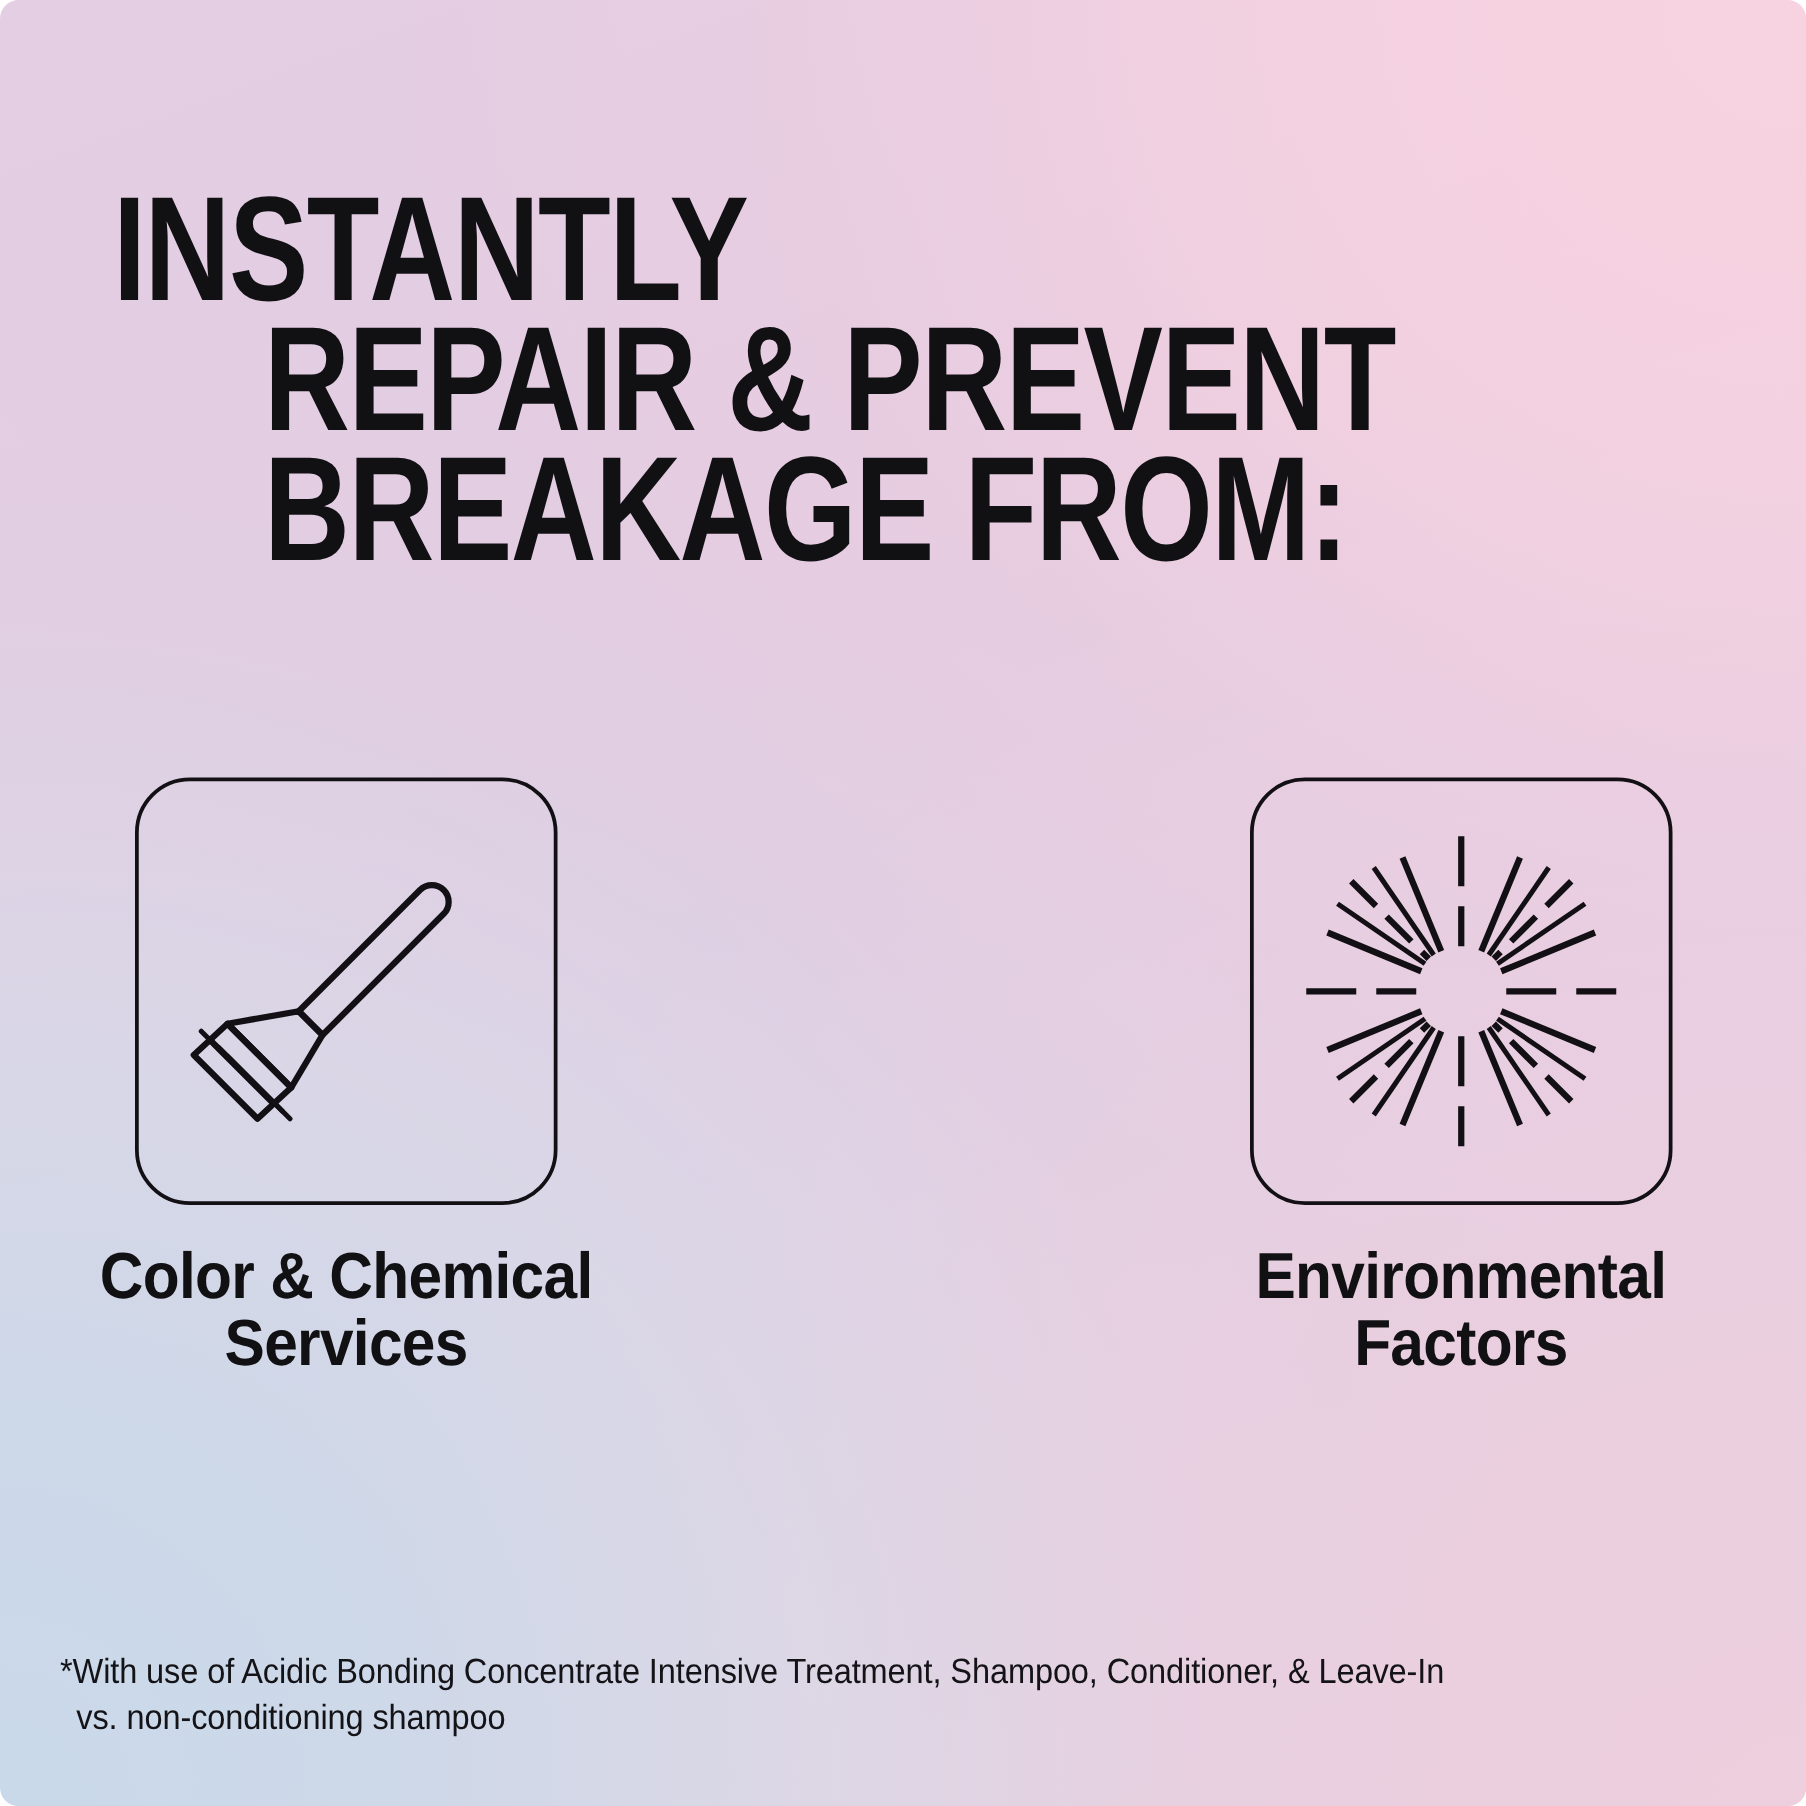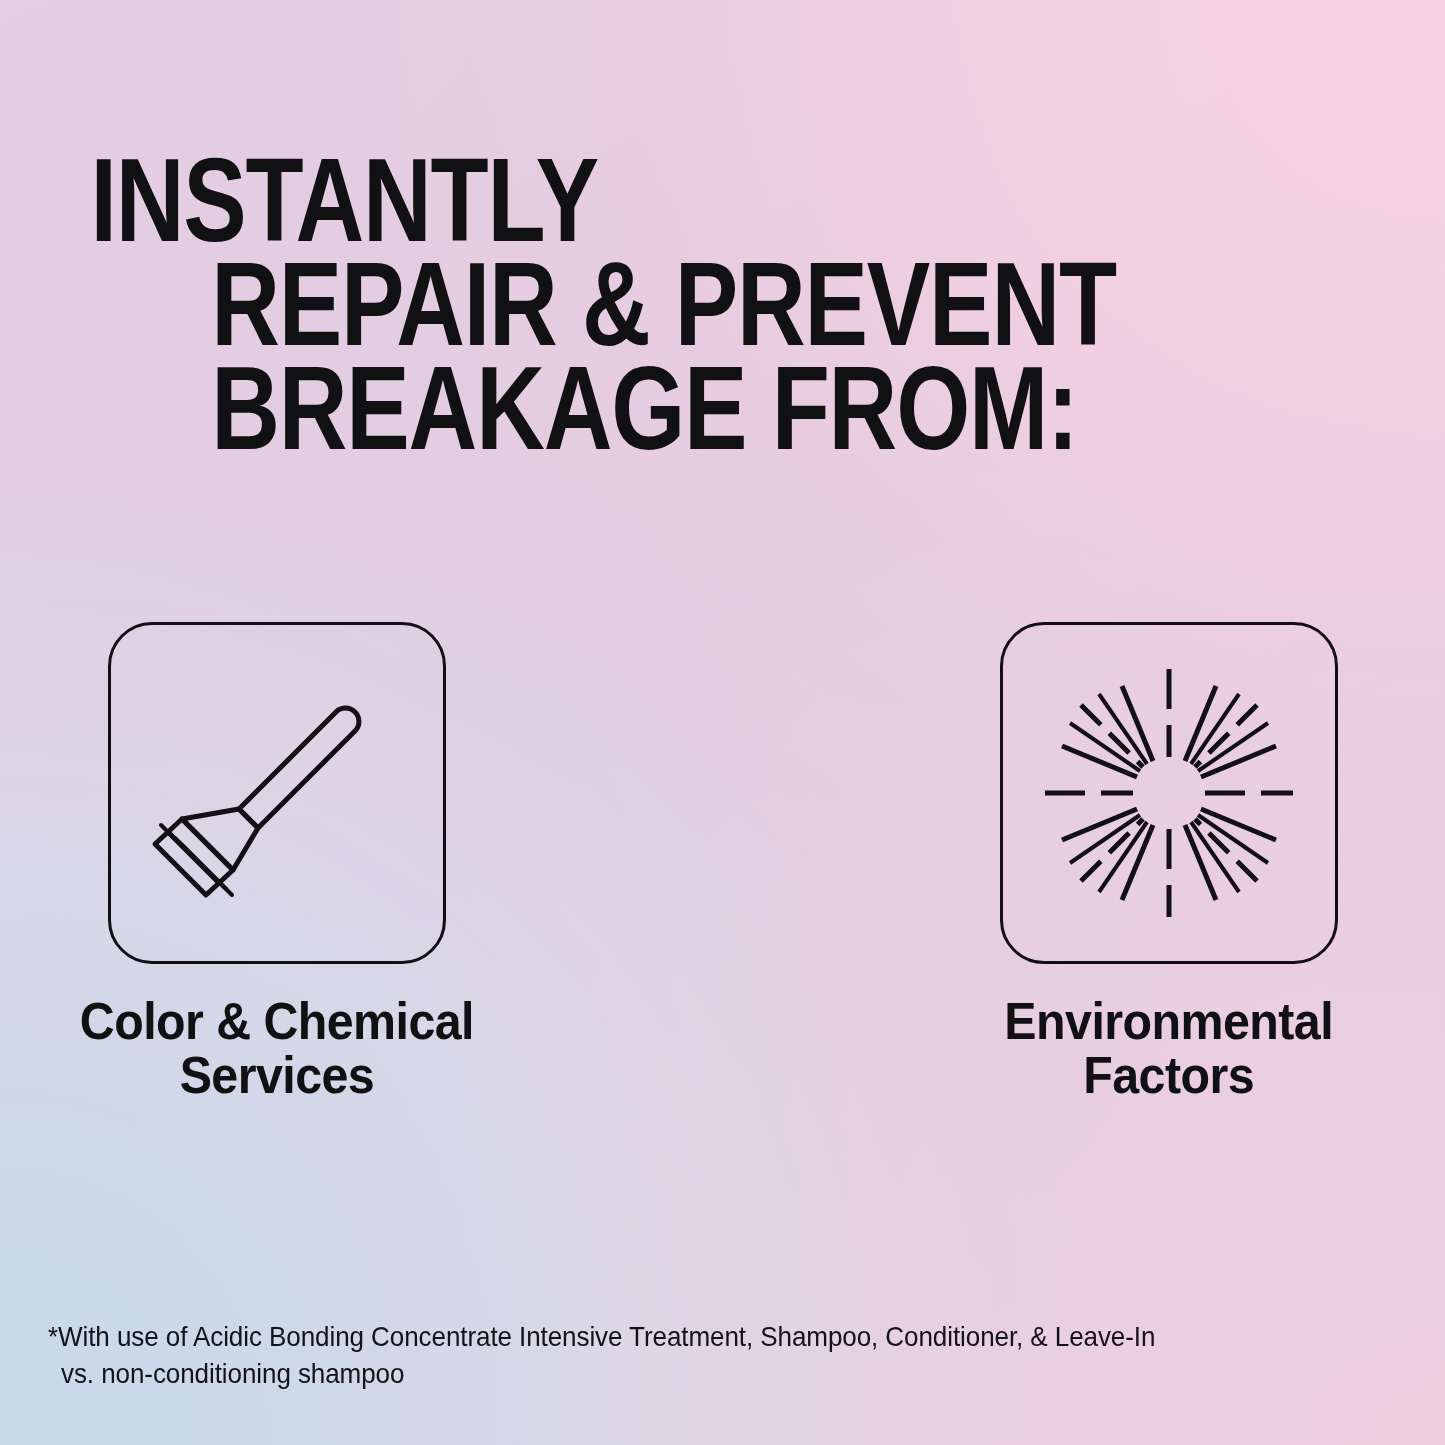--- a/index.html
+++ b/index.html
@@ -17,20 +17,21 @@
     position: relative;
     width: 1445px;
     height: 1445px;
     overflow: hidden;
     background-color: #e3cde2;
     background-image:
       radial-gradient(120% 110% at 100% 0%, #f7d2e0 0%, rgba(247,210,224,0.85) 22%, rgba(240,205,224,0.45) 44%, rgba(236,205,226,0.0) 66%),
       radial-gradient(110% 110% at 0% 100%, #c9d9ea 0%, rgba(204,217,233,0.92) 20%, rgba(212,222,234,0.55) 40%, rgba(222,214,230,0.12) 62%, rgba(226,206,226,0) 78%),
       radial-gradient(130% 120% at 100% 100%, #edcfde 0%, rgba(237,207,222,0.6) 30%, rgba(233,205,224,0.0) 62%),
       linear-gradient(160deg, #e4cee3 0%, #e2cce1 35%, #dfcee3 60%, #e5cfe0 100%);
+    border-radius: 15px;
   }
 
   
   .headline {
     position: absolute;
     left: 0;
     top: 148px;
     width: 1445px;
     color: #111013;
     font-weight: 700;

